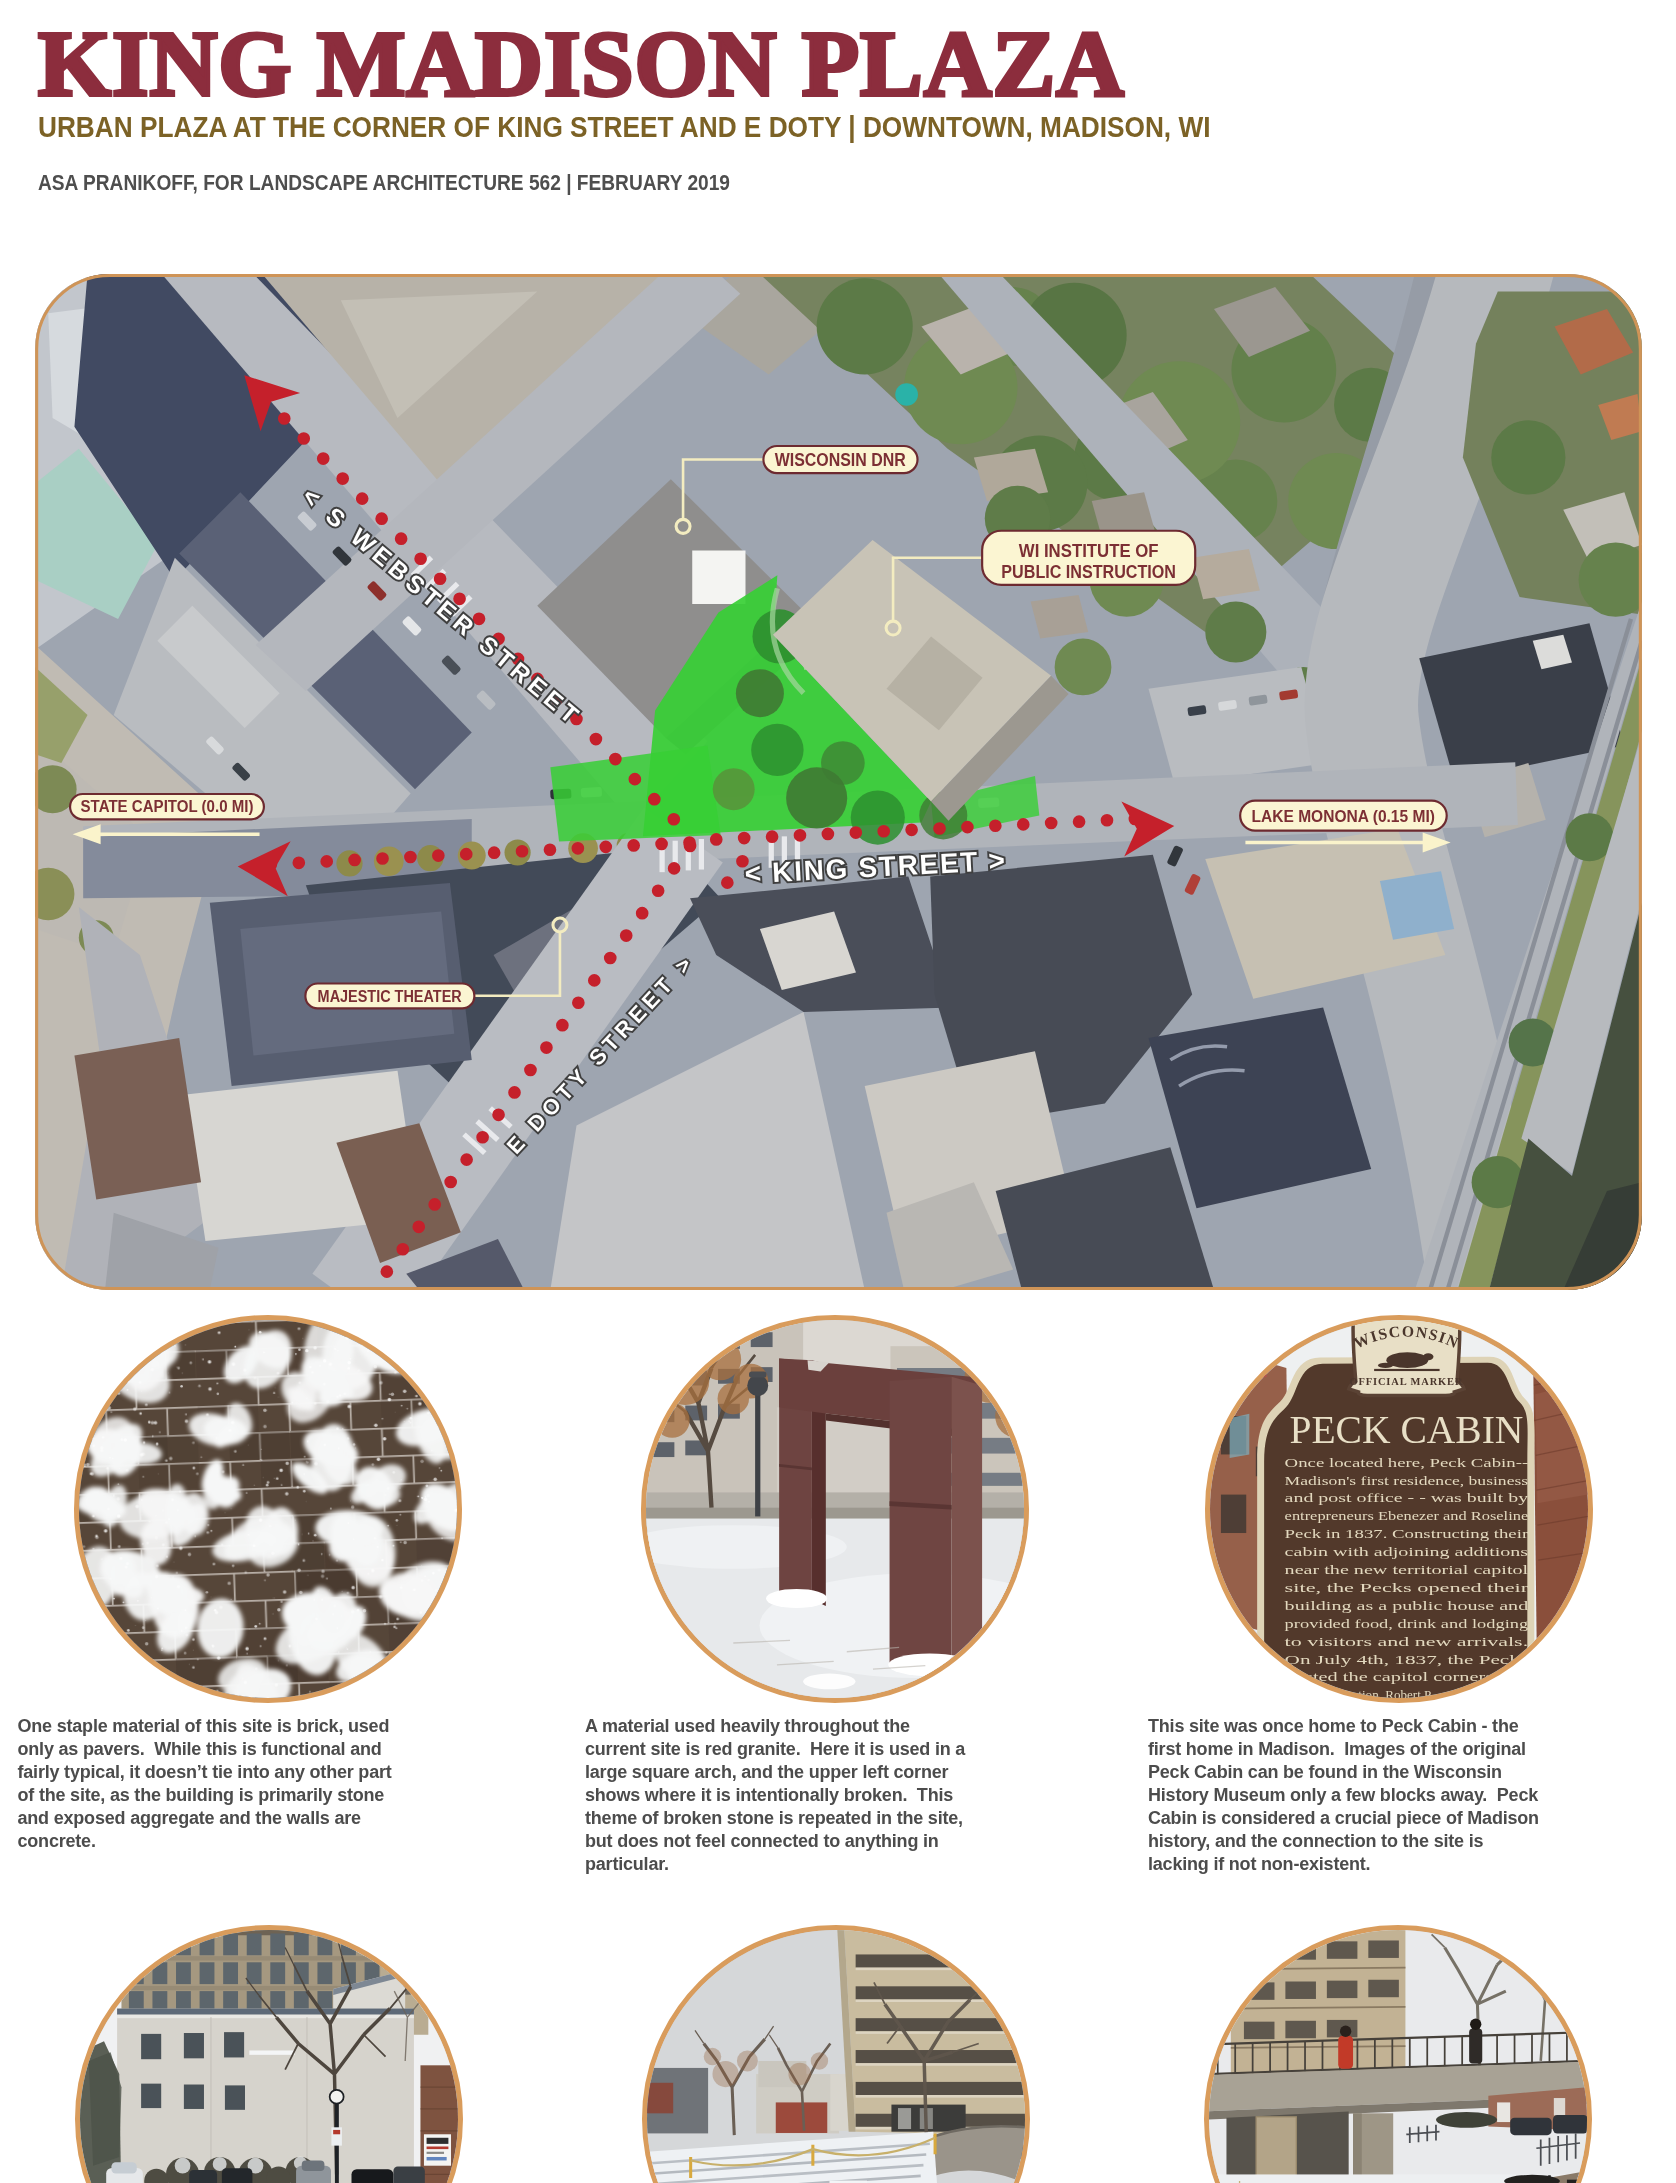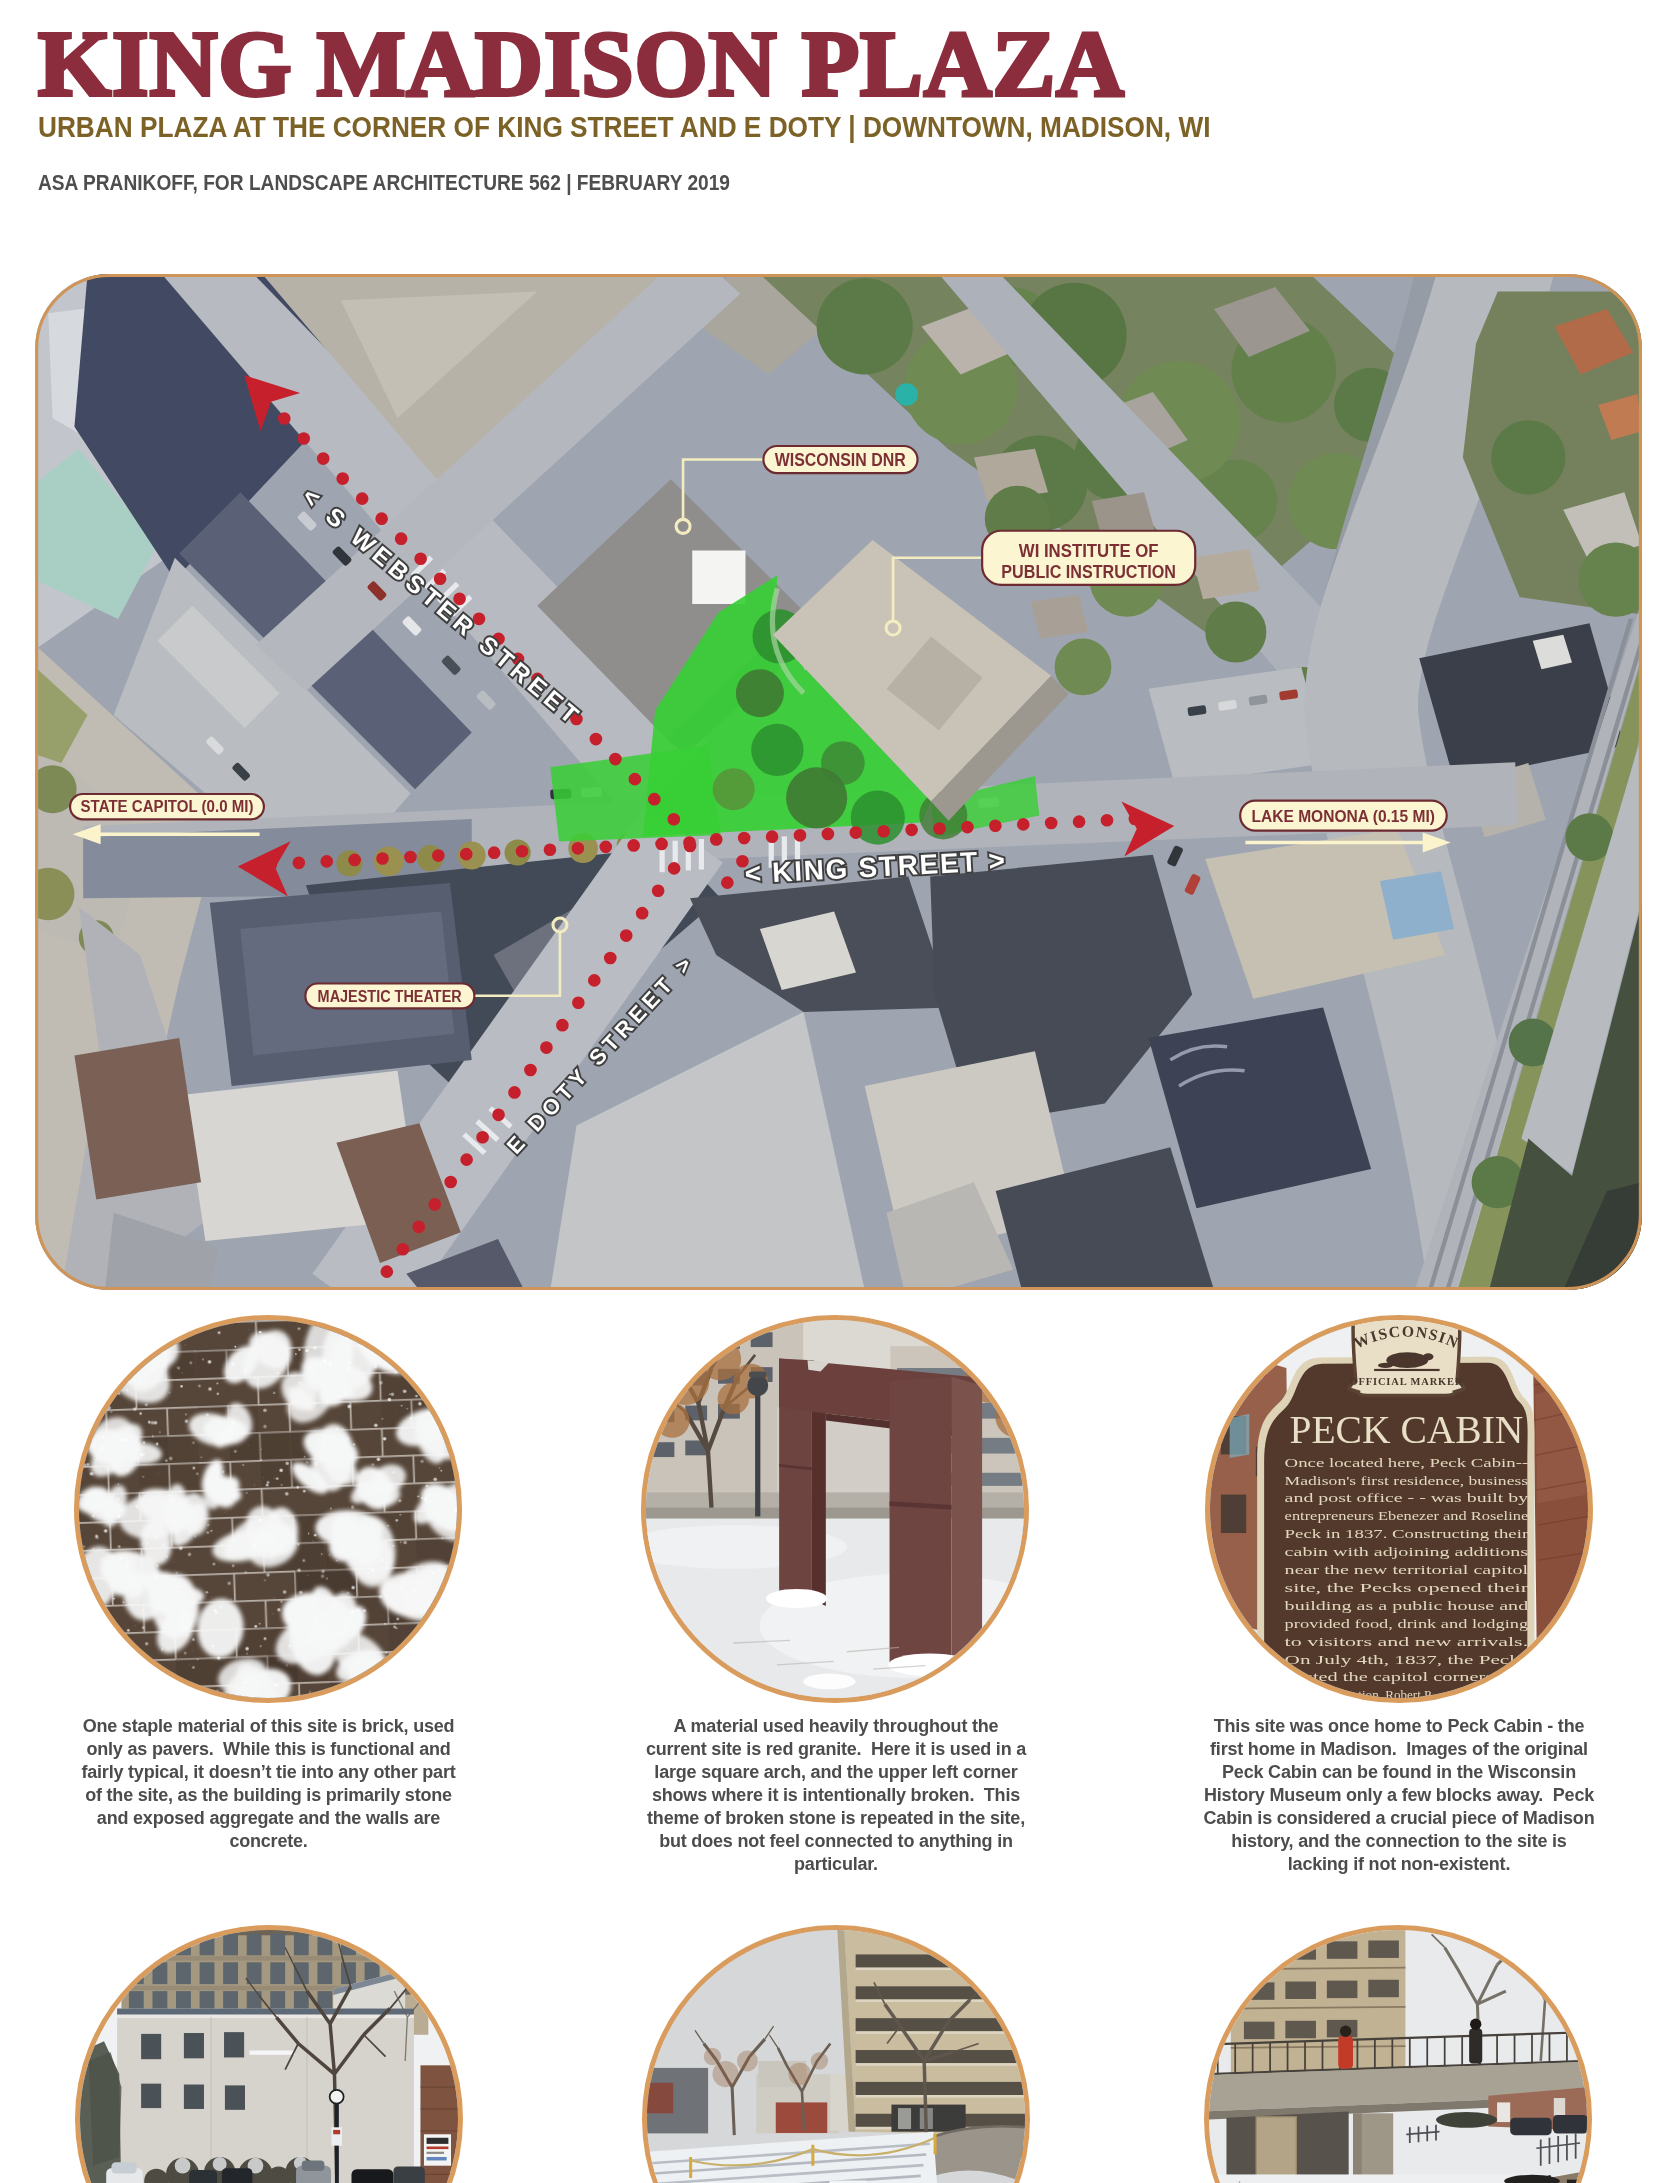--- a/index.html
+++ b/index.html
@@ -9,21 +9,21 @@
   .title{position:absolute;left:38px;top:15.7px;width:1572px;
          font-family:"Liberation Serif", serif;font-weight:bold;
          font-size:94px;line-height:1;color:#8c2d3d;letter-spacing:0.9px;
          -webkit-text-stroke:3.9px #8c2d3d;}
   .subtitle{position:absolute;left:38px;top:111px;width:1572px;
          font-weight:bold;font-size:29px;color:#7c6226;letter-spacing:0px;
          transform:scaleX(0.904);transform-origin:0 0;}
   .author{position:absolute;left:38px;top:170px;width:1310px;
          font-weight:bold;font-size:22px;color:#4e4e4e;
          transform:scaleX(0.87);transform-origin:0 0;}
-  .cap{position:absolute;width:502px;text-align:center;font-weight:bold;
+  .cap{position:absolute;width:502px;text-align:left;font-weight:bold;
        font-size:18px;line-height:23px;color:#4c4c4c;letter-spacing:-0.2px;}
   .circ{position:absolute;border-radius:50%;overflow:hidden;
         border:5.7px solid #d99c5c;width:378px;height:378px;background:#ccc;}
   .circ svg{display:block;}
 </style>
 </head>
 <body>
 <div id="page">
   <div class="title">KING MADISON PLAZA</div>
   <div class="subtitle">URBAN PLAZA AT THE CORNER OF KING STREET AND E DOTY | DOWNTOWN, MADISON, WI</div>

